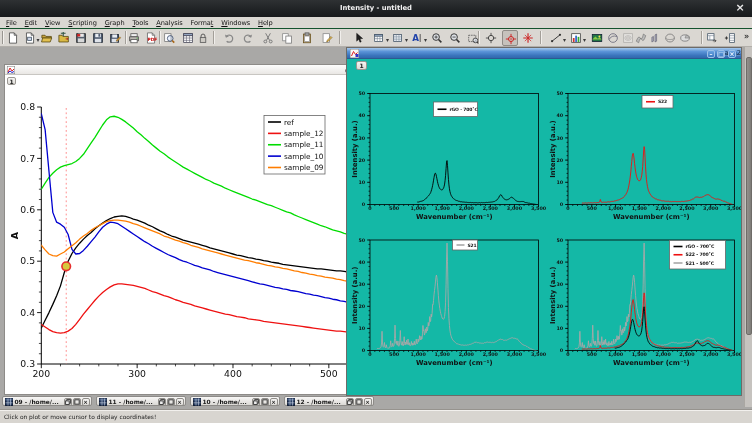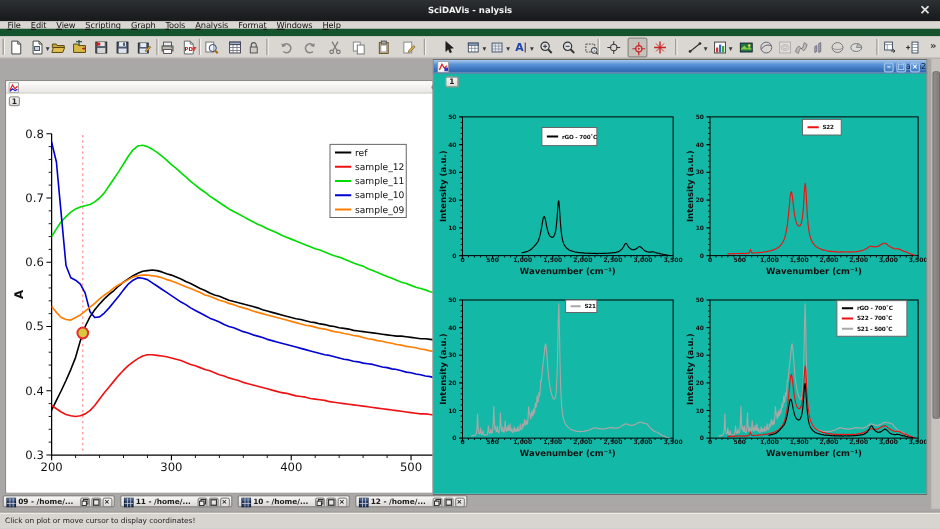--- a/index.html
+++ b/index.html
@@ -10,21 +10,21 @@
   
   .titlebar { position:absolute; left:0; top:0; width:752px; height:17px;
     background:linear-gradient(#2e3133,#1f2224 60%,#17191b); }
   .titlebar .title { position:absolute; left:0; right:0; top:4px; text-align:center;
     font-size:6.8px; font-weight:bold; color:#f2f2f2; letter-spacing:0px; }
   .titlebar .tclose { position:absolute; right:5px; top:1px; width:14px; height:14px;
     color:#e8e8e8; font-size:11px; font-weight:bold; text-align:center; line-height:14px; cursor:default; }
 
   
   .menubar { position:absolute; left:0; top:17px; width:752px; height:12px;
-    background:#dad7d2; border-bottom:6px solid #14532d; display:flex; align-items:center;
+    background:#dad7d2; border-bottom:1px solid #14532d; display:flex; align-items:center;
     padding-left:6px; font-size:6.6px; letter-spacing:-0.1px; color:#141414; }
   .menubar .mi { margin-right:8px; white-space:nowrap; }
   .menubar .mi u { text-decoration:underline; text-underline-offset:1px; }
 
   
   .toolbar { position:absolute; left:0; top:29px; width:752px; height:18px;
     background:#dad7d2; border-bottom:1px solid #b2afaa; }
   .toolbar .handle { position:absolute; left:2px; top:2px; width:2px; height:13px;
     border-left:1px solid #989590; border-right:1px solid #f4f2ef; }
   .tbtn { position:absolute; top:1px; width:16px; height:16px; }
@@ -93,21 +93,21 @@
   .statusbar { position:absolute; left:0; top:409px; width:752px; height:14px;
     background:#d8d5d0; border-top:1px solid #96938e; box-shadow:inset 0 1px 0 #f2f0ed; }
   .statusbar span { position:absolute; left:4px; top:4px; font-size:5.9px; color:#222; }
 </style>
 </head>
 <body>
 
 <div class="app">
 
   <div class="titlebar">
-    <span class="title">SciDAVis - nalysis</span>
+    <span class="title">Intensity - untitled</span>
     <span class="tclose">×</span>
   </div>
 
   <div class="menubar" id="menubar">
       <span class="mi"><u>F</u>ile</span>
       <span class="mi"><u>E</u>dit</span>
       <span class="mi"><u>V</u>iew</span>
       <span class="mi"><u>S</u>cripting</span>
       <span class="mi"><u>G</u>raph</span>
       <span class="mi"><u>T</u>ools</span>

